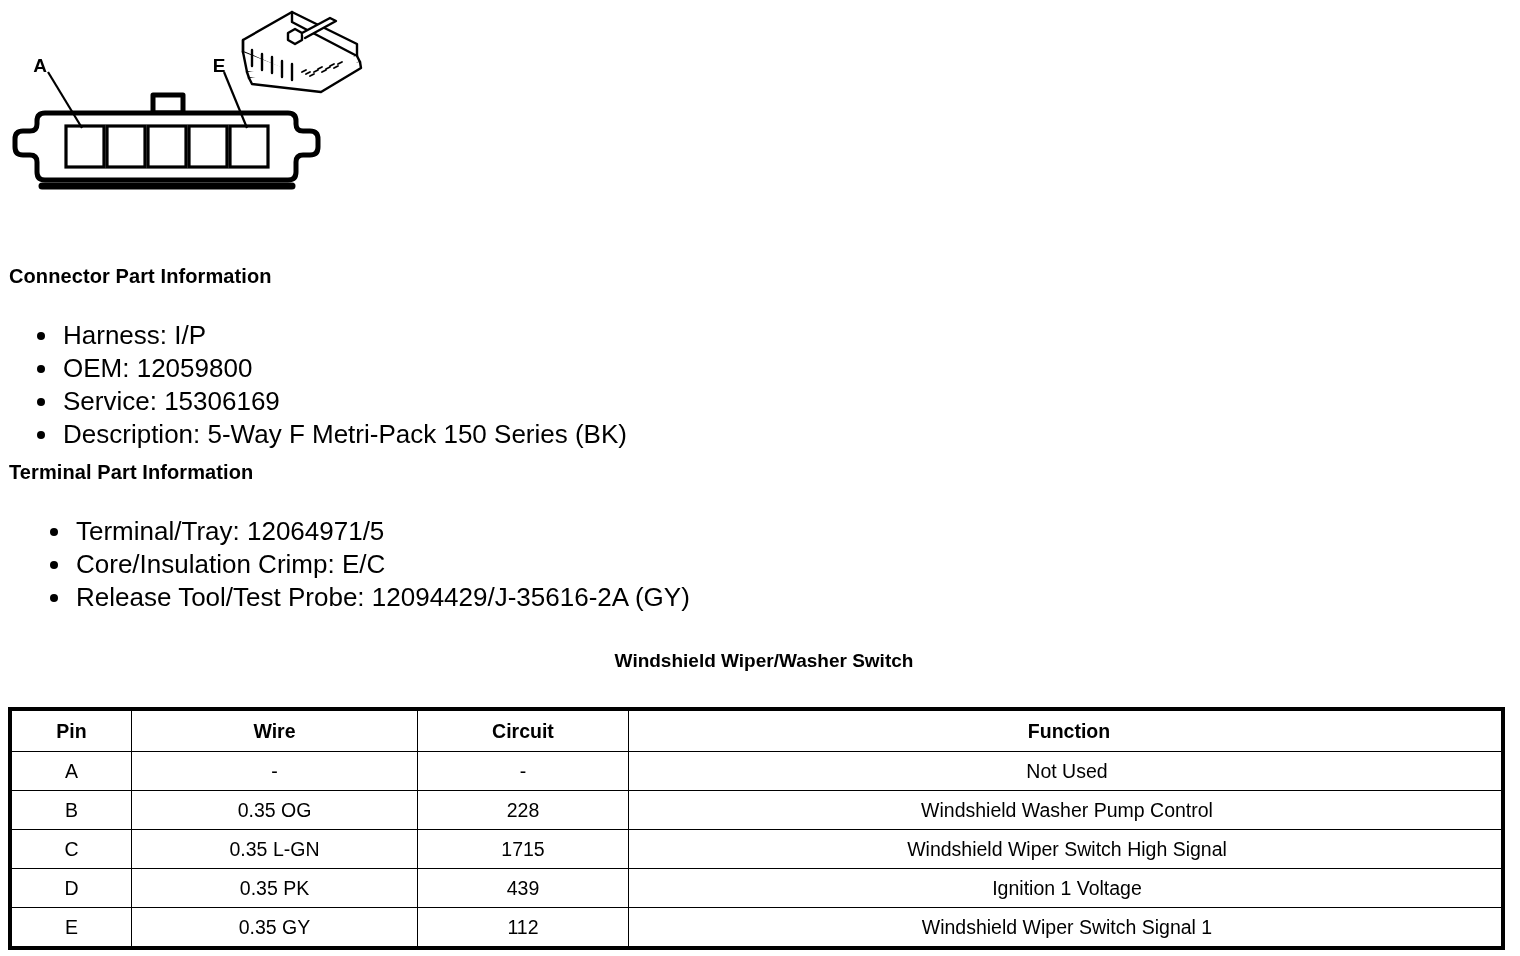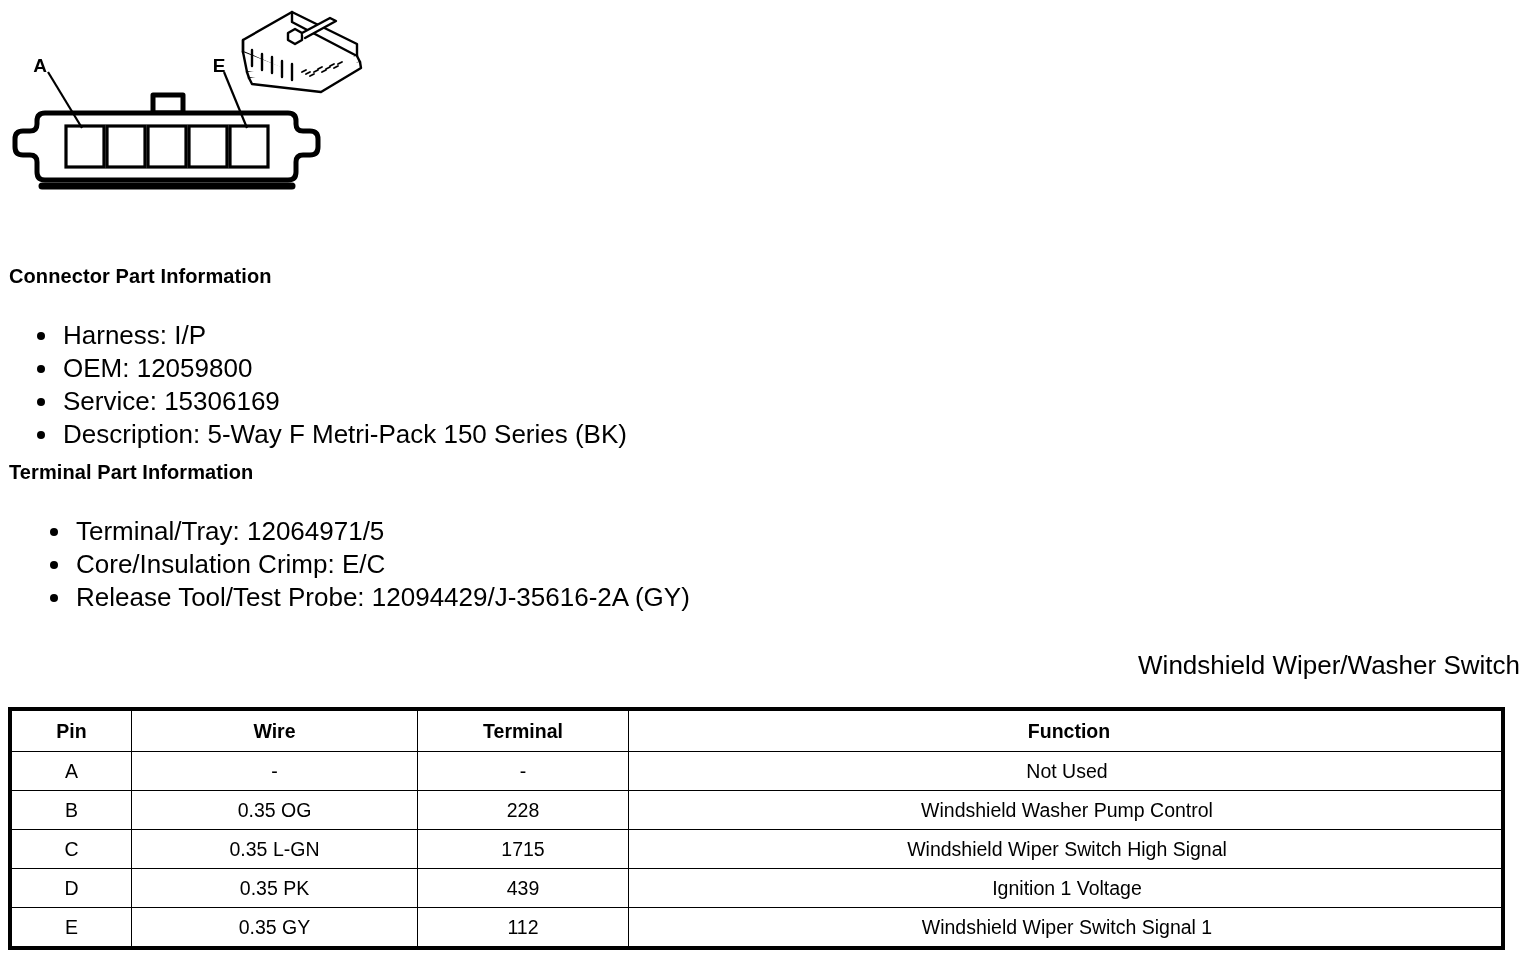--- a/index.html
+++ b/index.html
@@ -62,23 +62,23 @@
     background: #000;
     border-radius: 50%;
   }
 
   
   #pinout-title {
     position: absolute;
     left: 0;
     right: 0;
     top: 650px;
-    text-align: right;
-    font-size: 26px;
-    font-weight: normal;
+    text-align: center;
+    font-size: 19px;
+    font-weight: bold;
   }
   #pinout-title-inner { display: inline-block; margin-left: 8px; }
 
   #pinout-table {
     position: absolute;
     left: 8px;
     top: 695px;
     width: 1497px;
     border-collapse: collapse;
     table-layout: fixed;
@@ -209,21 +209,21 @@
 
 <div id="pinout-title">
   <span id="pinout-title-inner">Windshield Wiper/Washer Switch</span>
 </div>
 
 <table id="pinout-table">
   <thead>
     <tr>
       <th class="col-pin">Pin</th>
       <th class="col-wire">Wire</th>
-      <th class="col-circuit">Terminal</th>
+      <th class="col-circuit">Circuit</th>
       <th class="col-function">Function</th>
     </tr>
   </thead>
   <tbody>
     <tr>
       <td class="col-pin">A</td>
       <td class="col-wire">-</td>
       <td class="col-circuit">-</td>
       <td class="col-function">Not Used</td>
     </tr>

